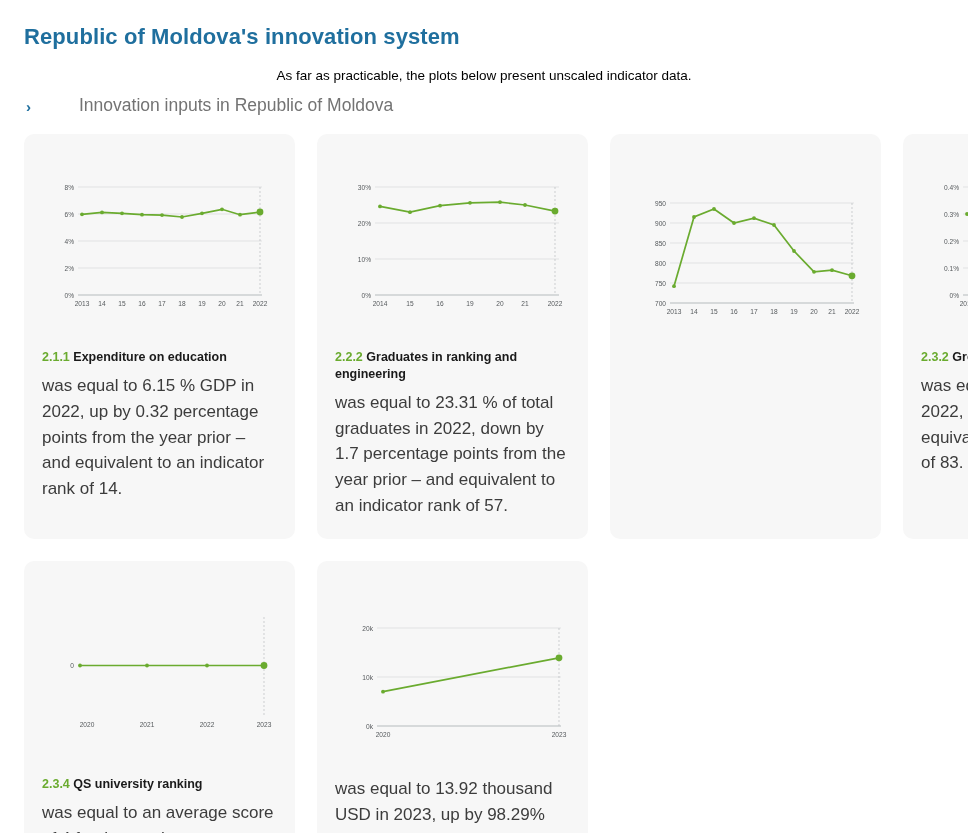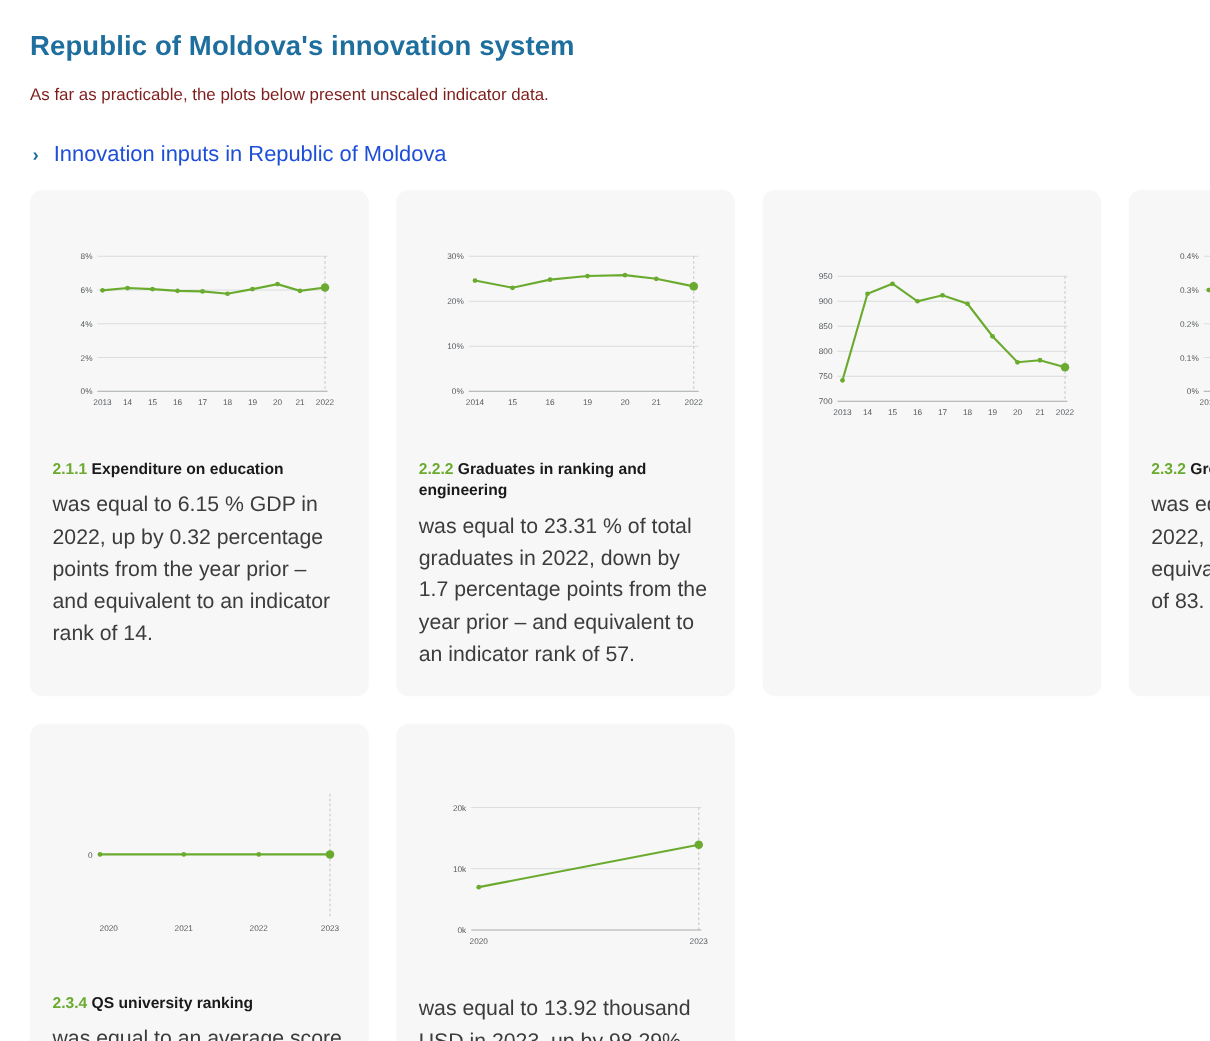--- a/index.html
+++ b/index.html
@@ -15,40 +15,42 @@
 
   h1.page-title {
     font-size: 22px;
     font-weight: 700;
     color: #1f6f9e;
     margin: 6px 0 18px 0;
     letter-spacing: .1px;
   }
   .subtitle {
     font-size: 13.5px;
-    color: #7f1d1d;
-    margin: 0 0 30px 0;
+    color: #000000;
+    margin: 0 0 12px 0;
+    text-align: center;
   }
   .section-head {
     display: flex;
     align-items: center;
     gap: 12px;
     margin: 0 0 18px 2px;
   }
   .chev {
     color: #1f6f9e;
     font-size: 15px;
     line-height: 1;
     font-weight: 700;
     transform: translateY(1px);
   }
   .section-title {
     font-size: 17.5px;
-    color: #1d4ed8;
+    color: #737373;
     font-weight: 400;
+    margin-left: 36px;
   }
 
   .grid {
     display: grid;
     grid-template-columns: repeat(4, 1fr);
     column-gap: 22px;
     row-gap: 22px;
   }
 
   .card {

